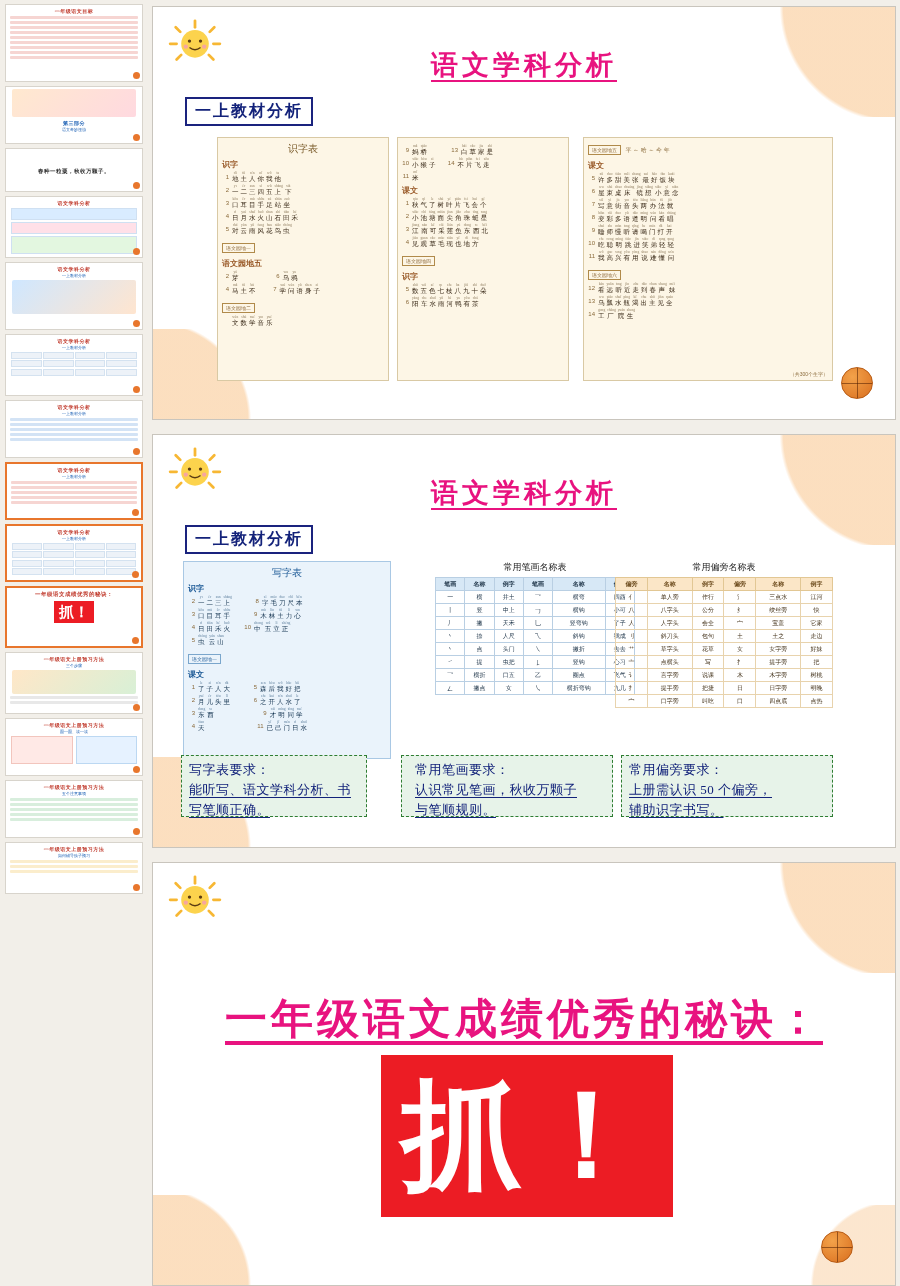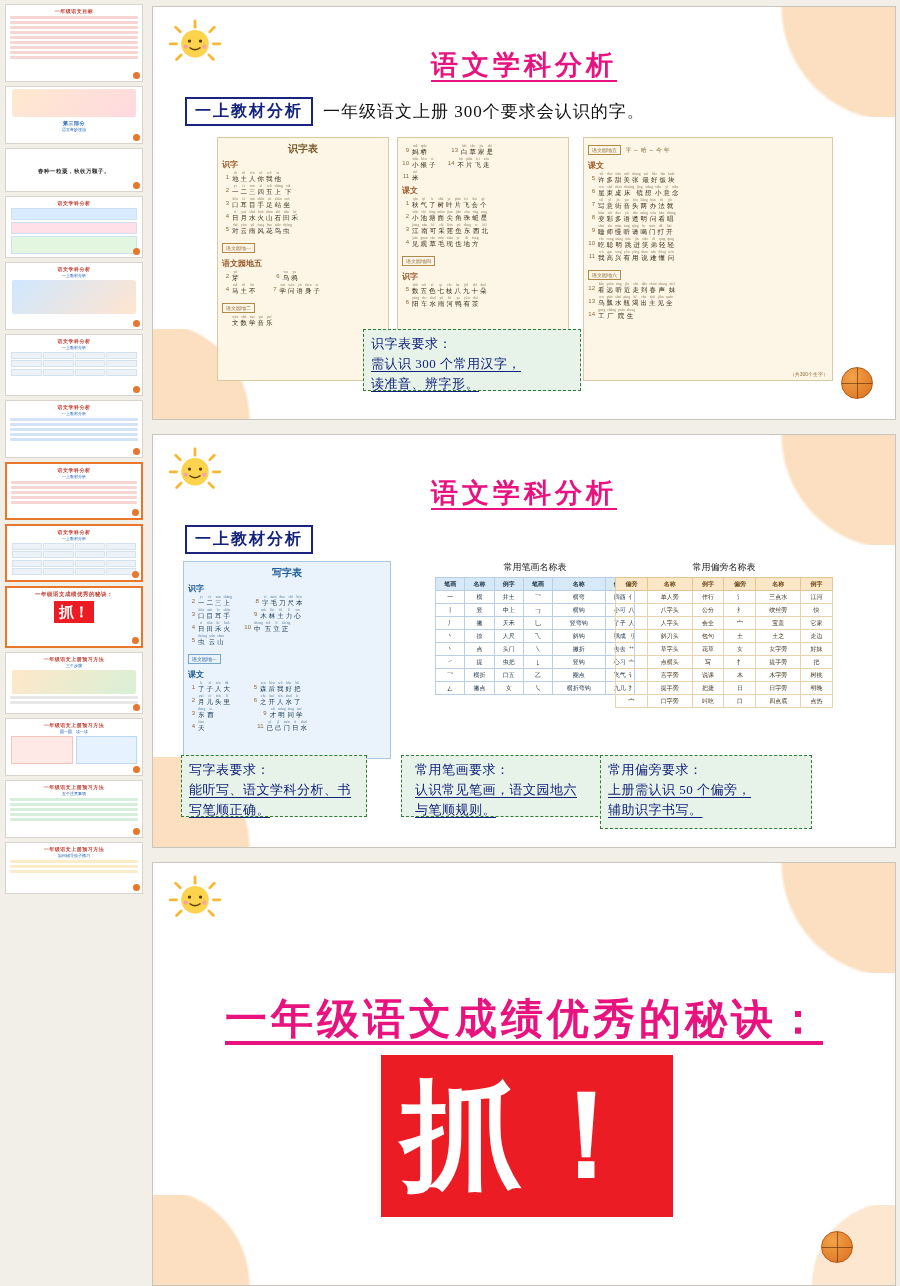--- a/index.html
+++ b/index.html
@@ -120,21 +120,21 @@
   .tagline .desc{
     font-family:"Liberation Serif","DejaVu Serif",serif;
     font-size:17px;color:#111;letter-spacing:1px;
   }
   
   .page{
     background:#fdf6e6;border:1px solid #d9c9a4;box-sizing:border-box;
     position:relative;overflow:hidden;
   }
   .page .p-head{
-    text-align:center;font-size:10px;font-weight:bold;color:#7a5b2a;margin:4px 0 2px;
+    text-align:center;font-size:10px;font-weight:normal;color:#7a5b2a;margin:4px 0 2px;
     font-family:"Liberation Serif",serif;
   }
   .page .p-sec{
     font-size:8px;color:#9a5b2a;margin:3px 0 1px 4px;font-weight:bold;
   }
   .p-row{display:flex;gap:3px;margin:0 4px 1px 4px;align-items:center;}
   .p-row .num{font-size:6px;color:#8a6a3a;width:7px;text-align:right;}
   .p-row .chs{display:flex;gap:2px;}
   .p-row .chs i{
     font-style:normal;font-size:6.5px;color:#3a2a18;line-height:8px;
@@ -381,21 +381,20 @@
         <circle cx="36" cy="24" r="1.8" fill="#5a3b12"></circle>
       <path d="M24 31 q6 5 12 0" stroke="#5a3b12" stroke-width="1.6" fill="none"></path>
       <circle cx="20" cy="30" r="2.4" fill="#f6a6a0"></circle>
         <circle cx="40" cy="30" r="2.4" fill="#f6a6a0"></circle>
     </svg>
 
     <div class="slide-title" style="top:40px;">语文学科分析</div>
 
     <div class="tagline" style="left:32px;top:90px;">
       <span class="tag">一上教材分析</span>
-      <span class="desc">一年级语文上册 300个要求会认识的字。</span>
     </div>
 
     <div class="page" style="position:absolute;left:64px;top:130px;width:172px;height:244px;">
       <div class="p-head">识字表</div>
       <div class="p-sec">识字</div>
       <div class="p-row">
           <span class="num">1</span>
           <span class="chs">
             <i data-py="dì">地</i>
             <i data-py="tǔ">土</i>
@@ -760,25 +759,20 @@
           <span class="chs">
             <i data-py="gōng">工</i>
             <i data-py="chǎng">厂</i>
             <i data-py="yuàn">院</i>
             <i data-py="shēng">生</i>
           </span>
         </div>
       <div class="p-foot">（共300个生字）</div>
     </div>
 
-    <div class="note" style="left:210px;top:322px;width:218px;height:62px;">
-      <p>识字表要求：</p>
-      <p>需认识 300 个常用汉字，</p>
-      <p>读准音、辨字形。</p>
-    </div>
 
     <div class="ball" style="right:22px;bottom:20px;"></div>
   </div>
 
   <div class="slide" id="slide2">
     <div class="blob-tr"></div>
     <div class="blob-bl"></div>
 
     <svg class="sun" viewBox="0 0 60 50">
       <g stroke="#f7b733" stroke-width="3" stroke-linecap="round">
@@ -1110,24 +1104,24 @@
       </table>
     </div>
 
     <div class="note" style="left:28px;top:320px;width:186px;height:62px;">
       <p>写字表要求：</p>
       <p>能听写、语文学科分析、书</p>
       <p>写笔顺正确。</p>
     </div>
     <div class="note" style="left:248px;top:320px;width:212px;height:62px;padding-left:13px;">
       <p>常用笔画要求：</p>
-      <p>认识常见笔画，语文园地六</p>
+      <p>认识常见笔画，秋收万颗子</p>
       <p>与笔顺规则。</p>
     </div>
-    <div class="note" style="left:447px;top:320px;width:212px;height:74px;">
+    <div class="note" style="left:468px;top:320px;width:212px;height:62px;">
       <p>常用偏旁要求：</p>
       <p>上册需认识 50 个偏旁，</p>
       <p>辅助识字书写。</p>
     </div>
   </div>
 
   <div class="slide" id="slide3">
     <div class="blob-tr"></div>
     <div class="blob-br"></div>
     <div class="blob-bl"></div>

